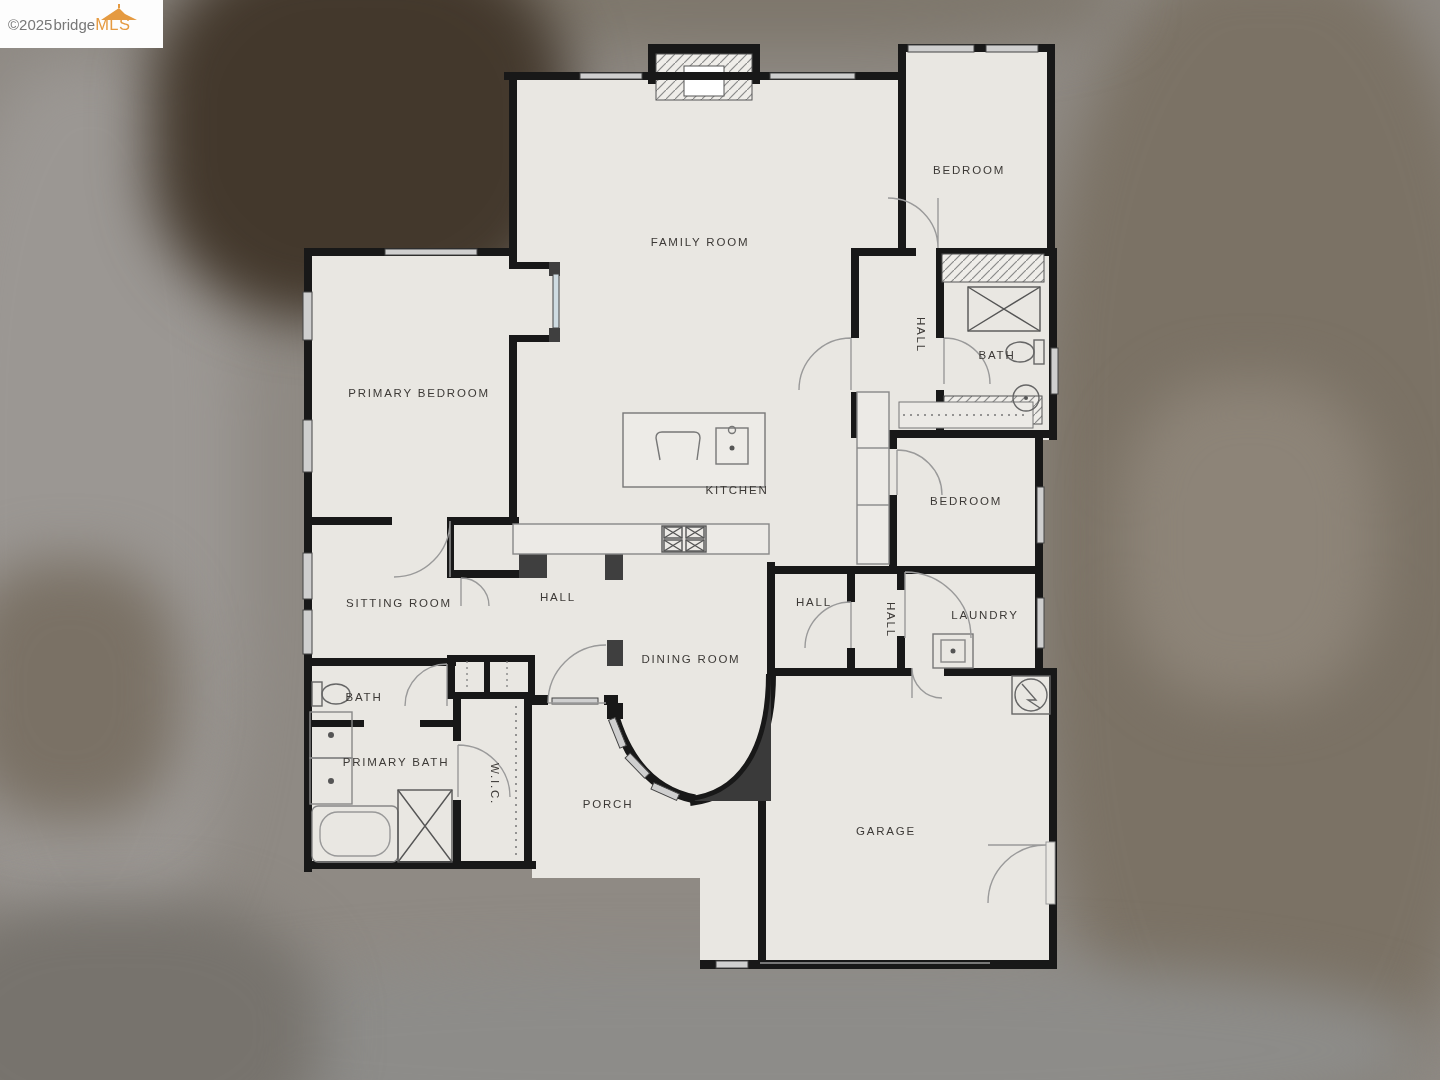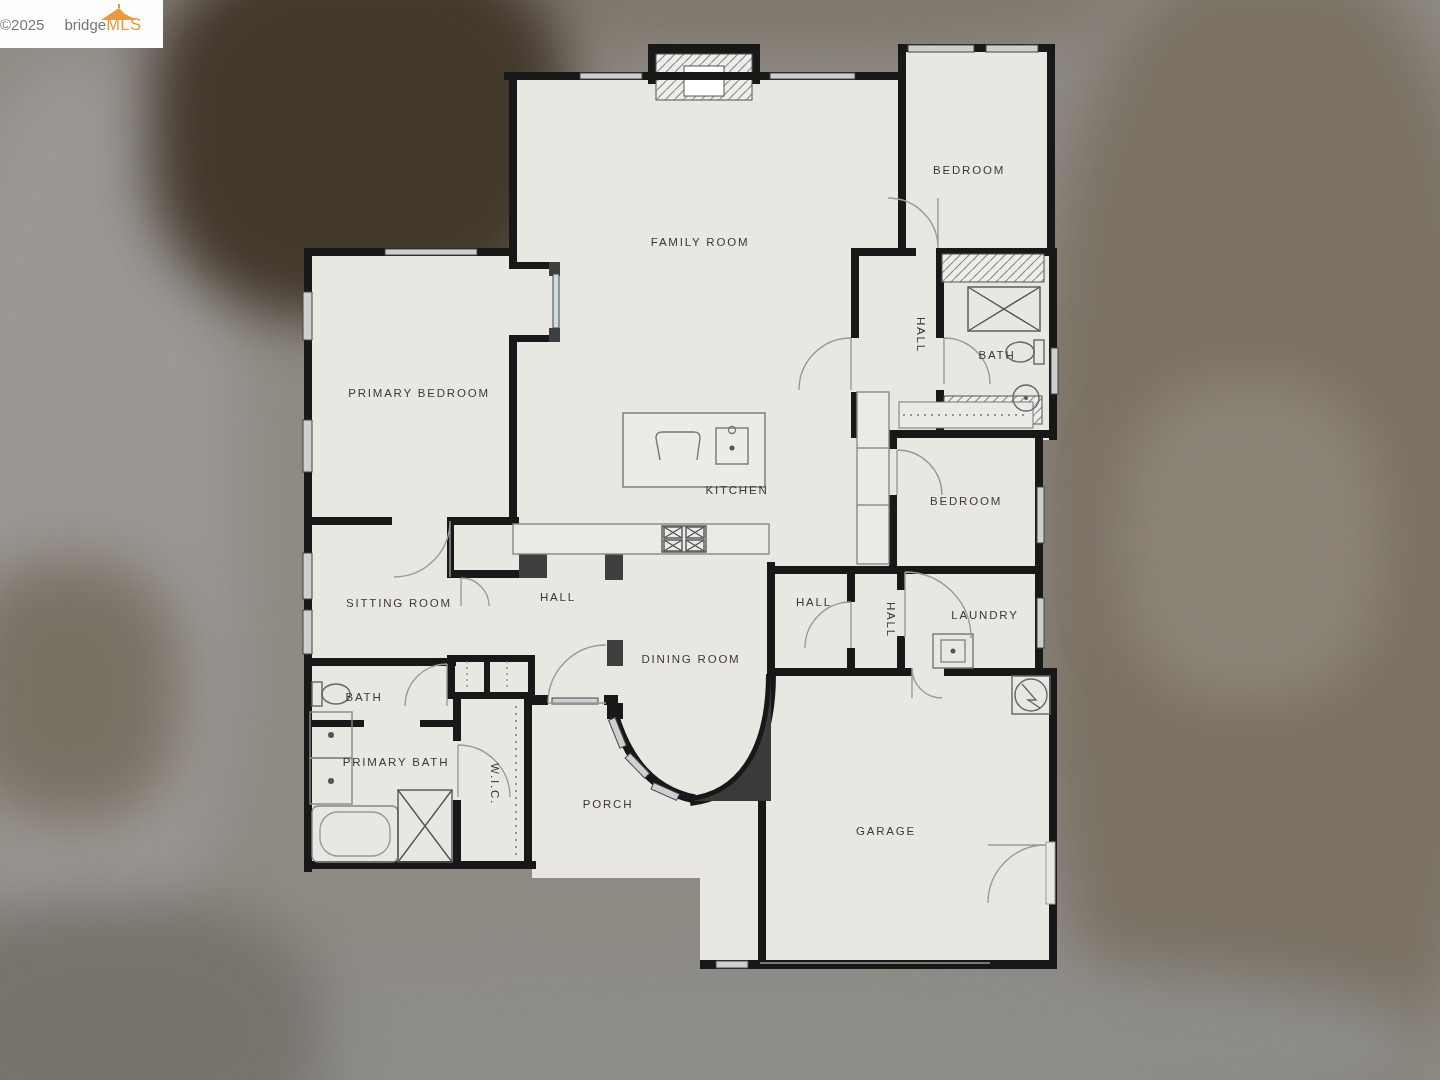--- a/index.html
+++ b/index.html
@@ -10,21 +10,21 @@
   #bg-brown{left:150px;top:-60px;width:420px;height:380px;background:#43382c;}
   #bg-brown2{left:-40px;top:560px;width:220px;height:260px;background:#7a7165;}
   #bg-right{left:1040px;top:-40px;width:460px;height:1160px;background:#7b7265;}
   #bg-rightlight{left:1120px;top:380px;width:260px;height:320px;background:#8d8478;}
   #bg-top{left:420px;top:-60px;width:700px;height:110px;background:#7e776c;}
   #bg-bottom{left:120px;top:960px;width:1300px;height:180px;background:#8d8c89;}
   #bg-bottomdark{left:-80px;top:900px;width:400px;height:260px;background:#77736d;}
   svg{position:absolute;left:0;top:0;}
   .room-label{font-size:11.5px;letter-spacing:1.8px;fill:#3d3a37;text-anchor:middle;}
   #watermark{position:absolute;left:0;top:0;width:163px;height:48px;background:#fdfdfd;
-             display:flex;align-items:center;box-sizing:border-box;}
+             display:flex;align-items:center;padding-left:8px;box-sizing:border-box;}
   #watermark .gray{color:#787878;font-size:15px;}
   #watermark .orange{color:#e59a41;font-size:16.5px;font-weight:normal;letter-spacing:.5px;}
   #wm-icon{position:absolute;left:99px;top:4px;}
 </style>
 </head>
 <body>
 
 <div id="stage">
 
   <div class="bgblob" id="bg-left"></div>
@@ -271,21 +271,21 @@
       <text class="room-label" x="364" y="701">BATH</text>
       <text class="room-label" x="396" y="766">PRIMARY BATH</text>
       <text class="room-label" x="494" y="787" transform="rotate(90 494 784)">W.I.C.</text>
       <text class="room-label" x="608" y="808">PORCH</text>
       <text class="room-label" x="886" y="835">GARAGE</text>
     </g>
   </svg>
 
   <div id="watermark">
     <span class="gray">©2025</span>
-    <span class="gray" style="margin-left:20px">bridge</span>
+    <span class="gray" style="margin-left:1px">bridge</span>
     <span class="orange">MLS</span>
     <svg id="wm-icon" width="40" height="18">
       <path d="M2,16 L20,4 L26,10 L38,16 Z" fill="#e59a41"></path>
       <path d="M20,4 L20,0" stroke="#e59a41" stroke-width="2"></path>
     </svg>
   </div>
 
 </div>
 
 </body></html>

